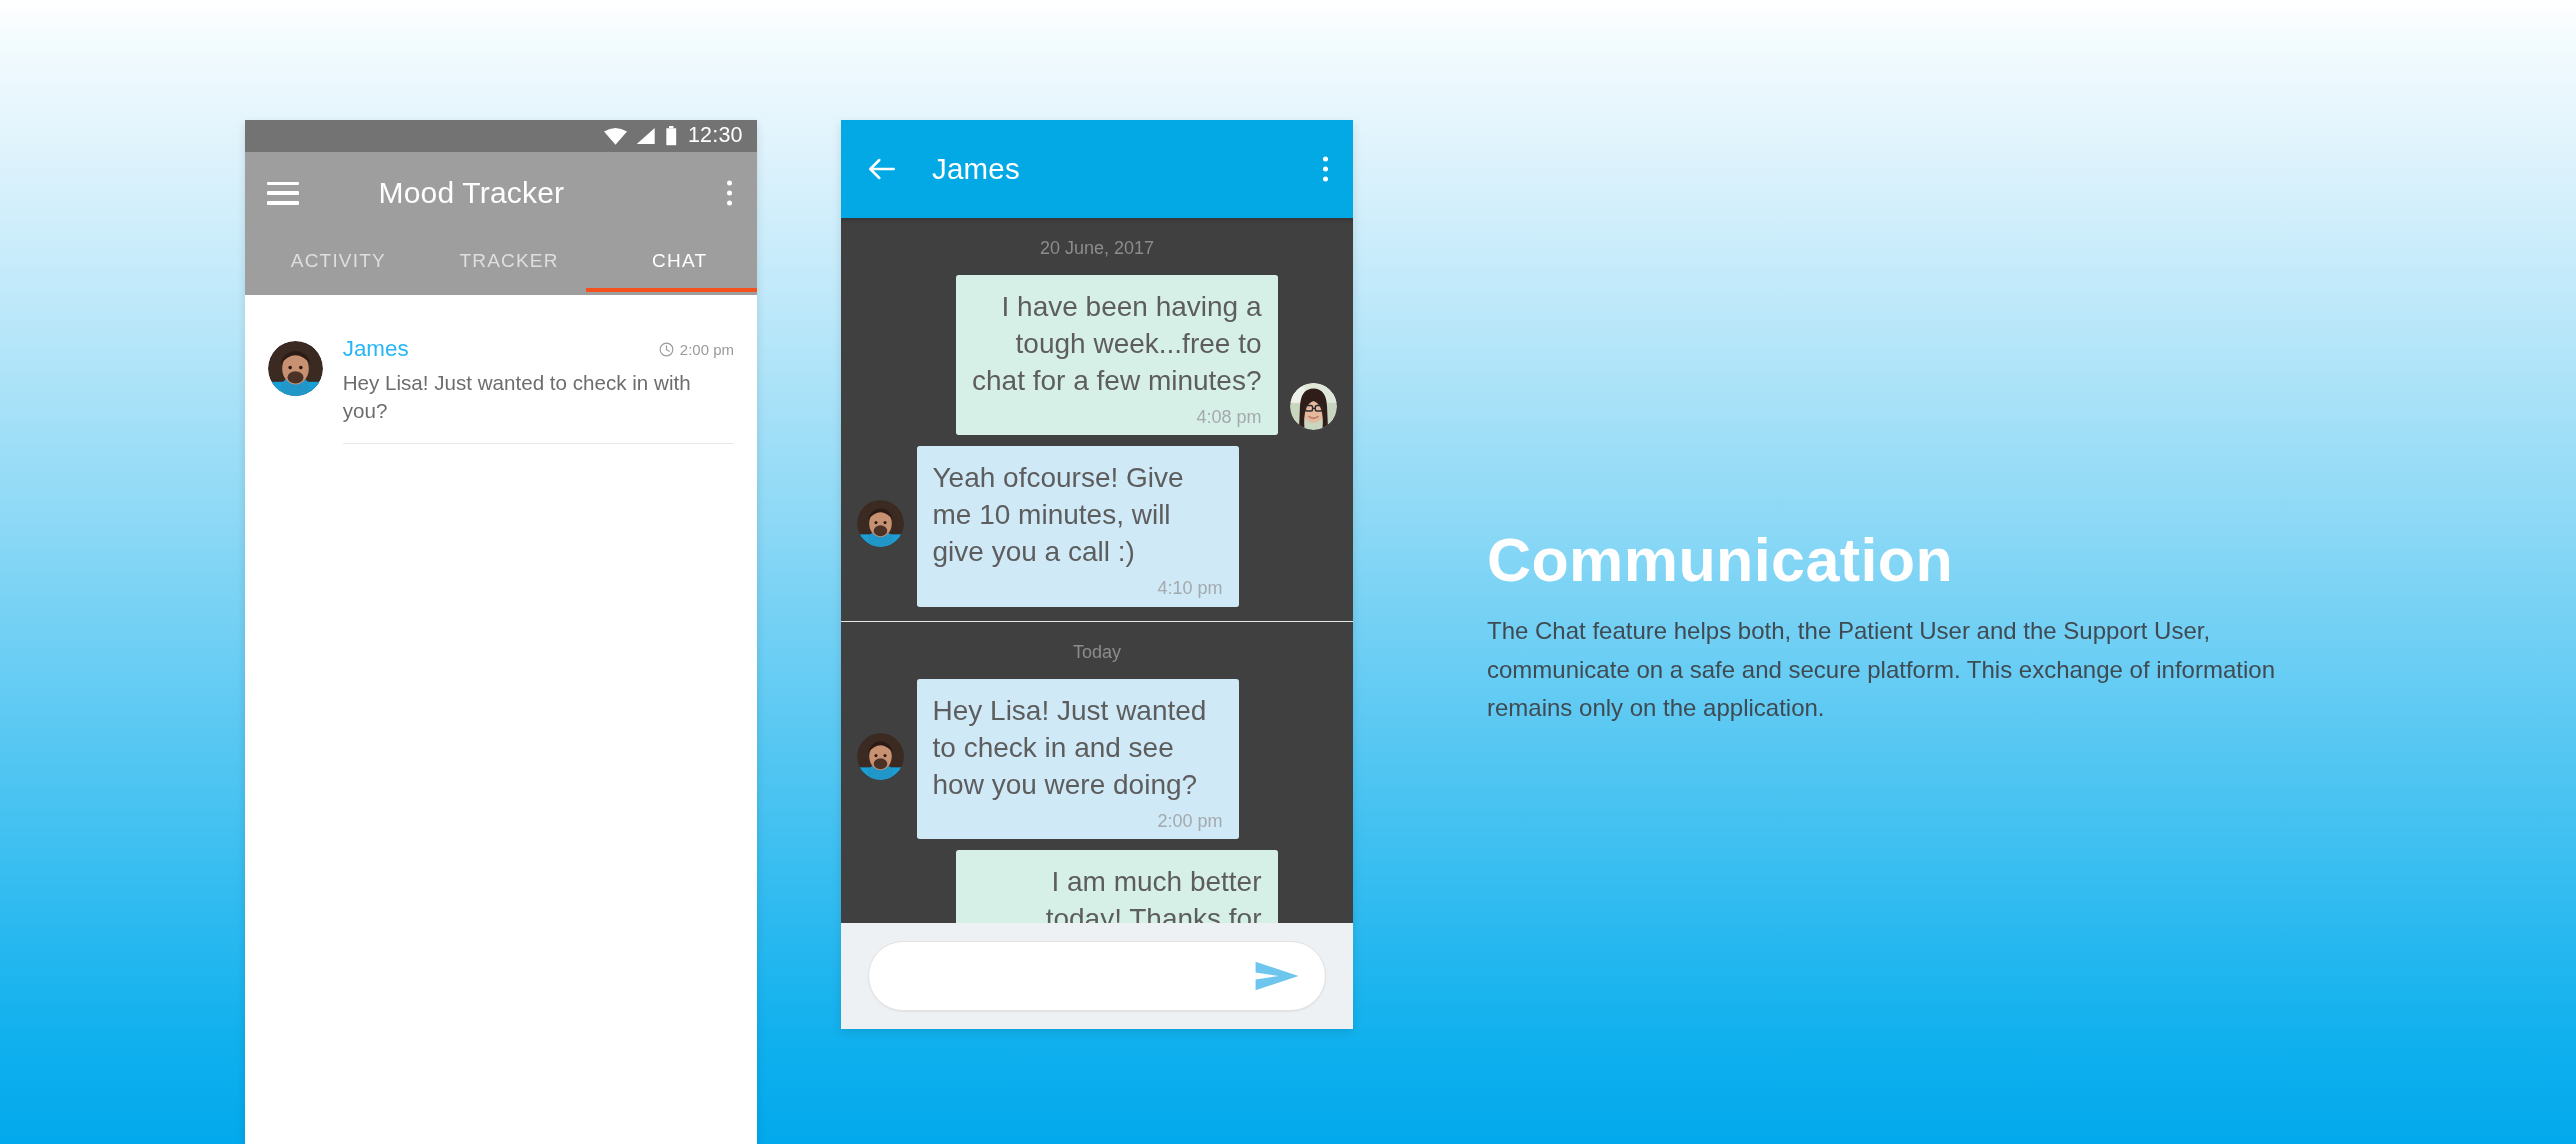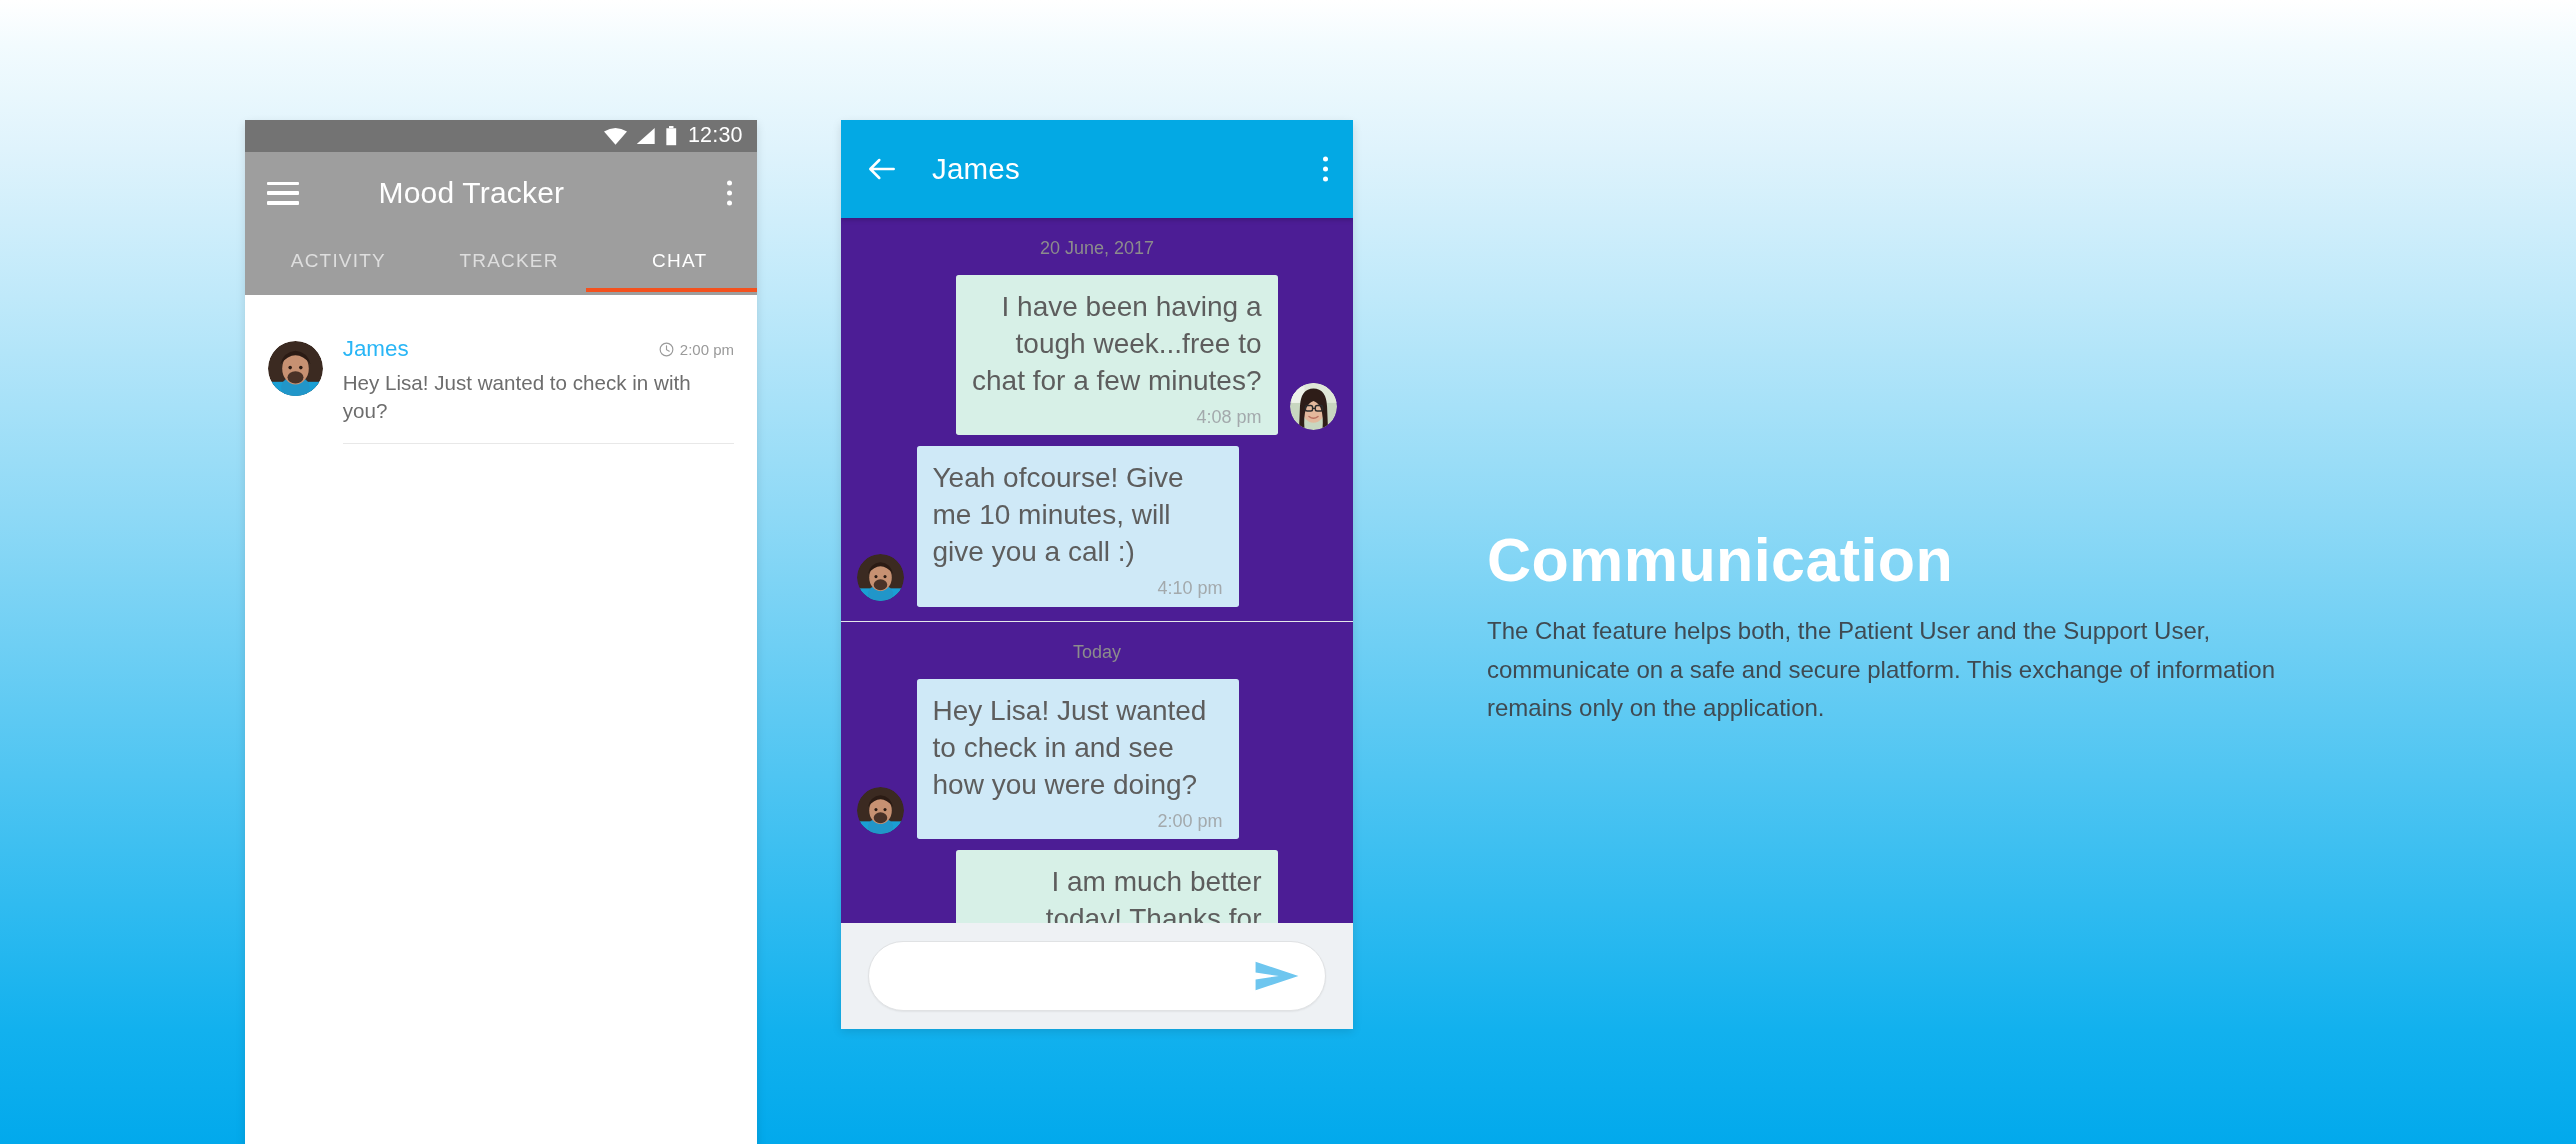--- a/index.html
+++ b/index.html
@@ -171,36 +171,36 @@
     position: relative;
     flex: 0 0 98px;
     box-shadow: 0 1.8px 4.5px rgba(0,0,0,0.18);
     z-index: 3;
   }
   .back-arrow { width: 36px; height: 36px; cursor: pointer; }
   .p2-title { color: #fff; font-size: 29.5px; margin-left: 32px; letter-spacing: 0.2px; }
 
   .thread {
     flex: 1;
-    background: #4c1d95;
+    background: #404040;
     overflow: hidden;
     position: relative;
   }
   .day-group { padding: 0 0 9px 0; }
   .day-group + .day-group { border-top: 1.8px solid #e4e7ea; }
   .day-label {
     text-align: center;
     color: #8c8c8c;
     font-size: 18px;
     padding: 19.7px 0 10.7px 0;
   }
 
   .msg-row { display: flex; align-items: flex-end; padding: 5.4px 16px; }
   .msg-row.out { justify-content: flex-end; }
-  .msg-row.in { justify-content: flex-start; }
+  .msg-row.in { justify-content: flex-start; align-items: center; }
   .msg-avatar {
     width: 47px; height: 47px; border-radius: 50%;
     flex: 0 0 47px; overflow: hidden;
     margin-bottom: 5.4px;
   }
   .bubble {
     max-width: 322px;
     border-radius: 2.7px;
     padding: 14.3px 16px 7.2px 16px;
     position: relative;

